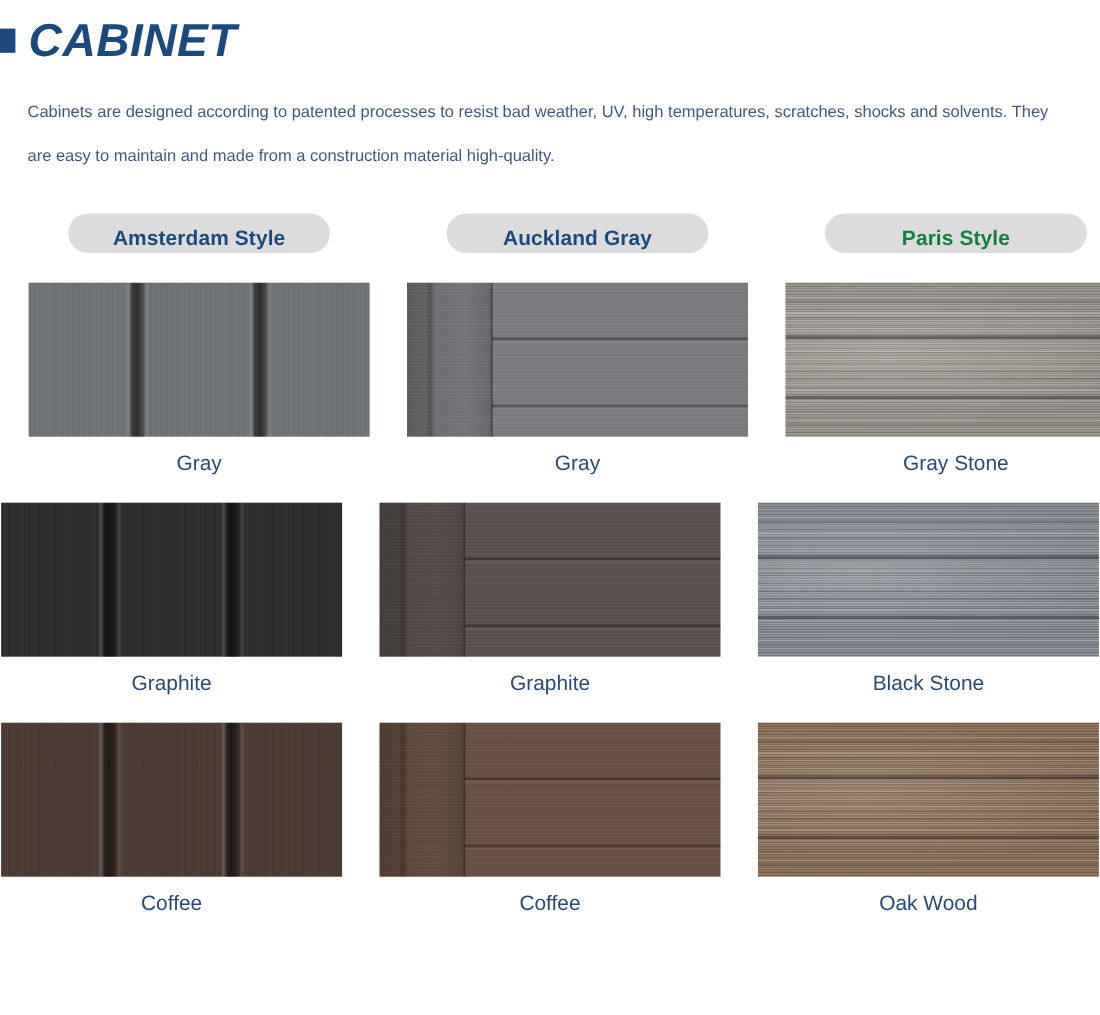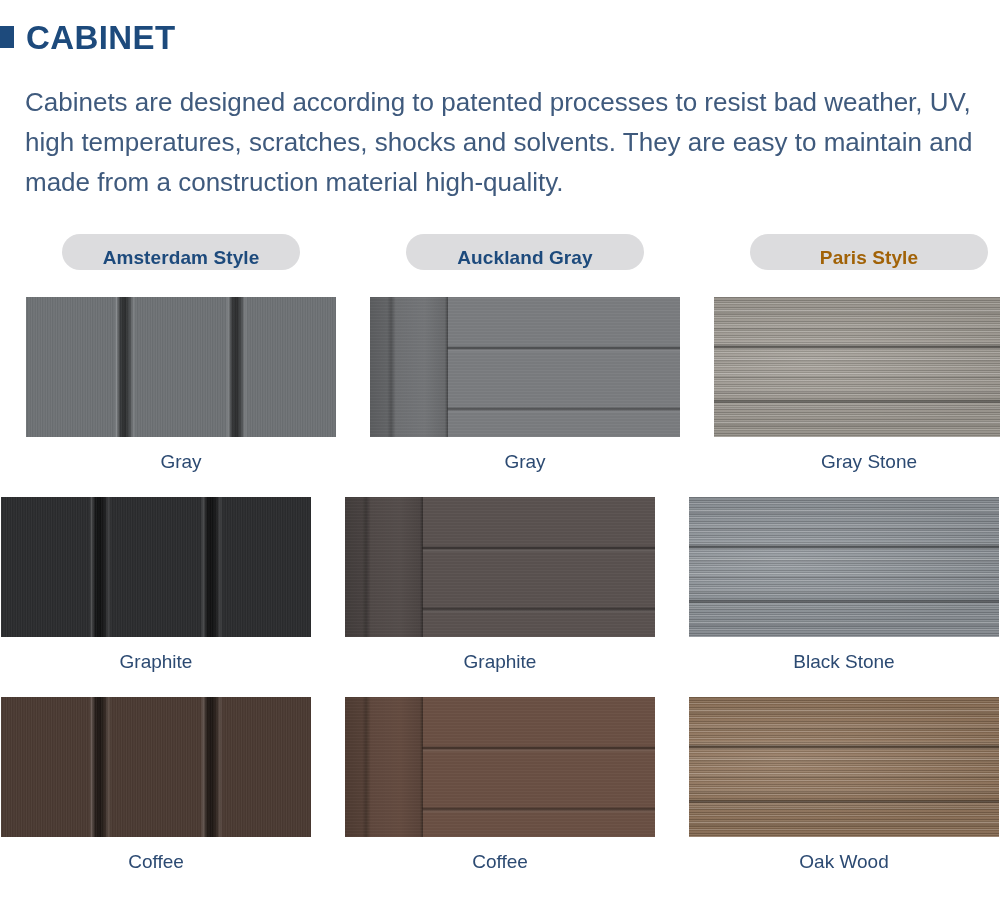--- a/index.html
+++ b/index.html
@@ -31,31 +31,32 @@
   }
   .title-marker {
     width: 16px;
     height: 22px;
     background: #1d4a7c;
     margin-left: -2px;
     margin-right: 12px;
     flex: 0 0 auto;
   }
   .page-title {
-    font-size: 33px;
+    font-size: 42px;
     font-weight: bold;
     letter-spacing: 0.4px;
     color: #1d4a7c;
     line-height: 1;
     white-space: nowrap;
+    font-style: italic;
   }
 
   .intro {
     margin: 22px 25px 0 25px;
-    font-size: 26px;
+    font-size: 15px;
     line-height: 40px;
     color: #3f5a7d;
     max-width: 950px;
     font-weight: normal;
   }
 
   
   .styles-row {
     display: flex;
     margin-top: 32px;
@@ -282,21 +283,21 @@
 </div>
 
 <div class="styles-row">
   <div class="style-col">
     <span class="style-pill" style="background: rgb(220, 220, 222); color: rgb(29, 74, 124);">Amsterdam Style</span>
   </div>
   <div class="style-col">
     <span class="style-pill" style="background: rgb(220, 220, 222); color: rgb(29, 74, 124);">Auckland Gray</span>
   </div>
   <div class="style-col">
-    <span class="style-pill" style="background: rgb(220, 220, 222); color: #a16207;">Paris Style</span>
+    <span class="style-pill" style="background: rgb(220, 220, 222); color: #15803d;">Paris Style</span>
   </div>
 </div>
 
 <div class="grid">
 
   <div class="grid-row">
     <div class="cell">
       <div class="swatch sw-amsterdam" style="background-color: rgb(110, 114, 117);"></div>
       <span class="swatch-label" style="color: rgb(44, 74, 114);">Gray</span>
     </div>

